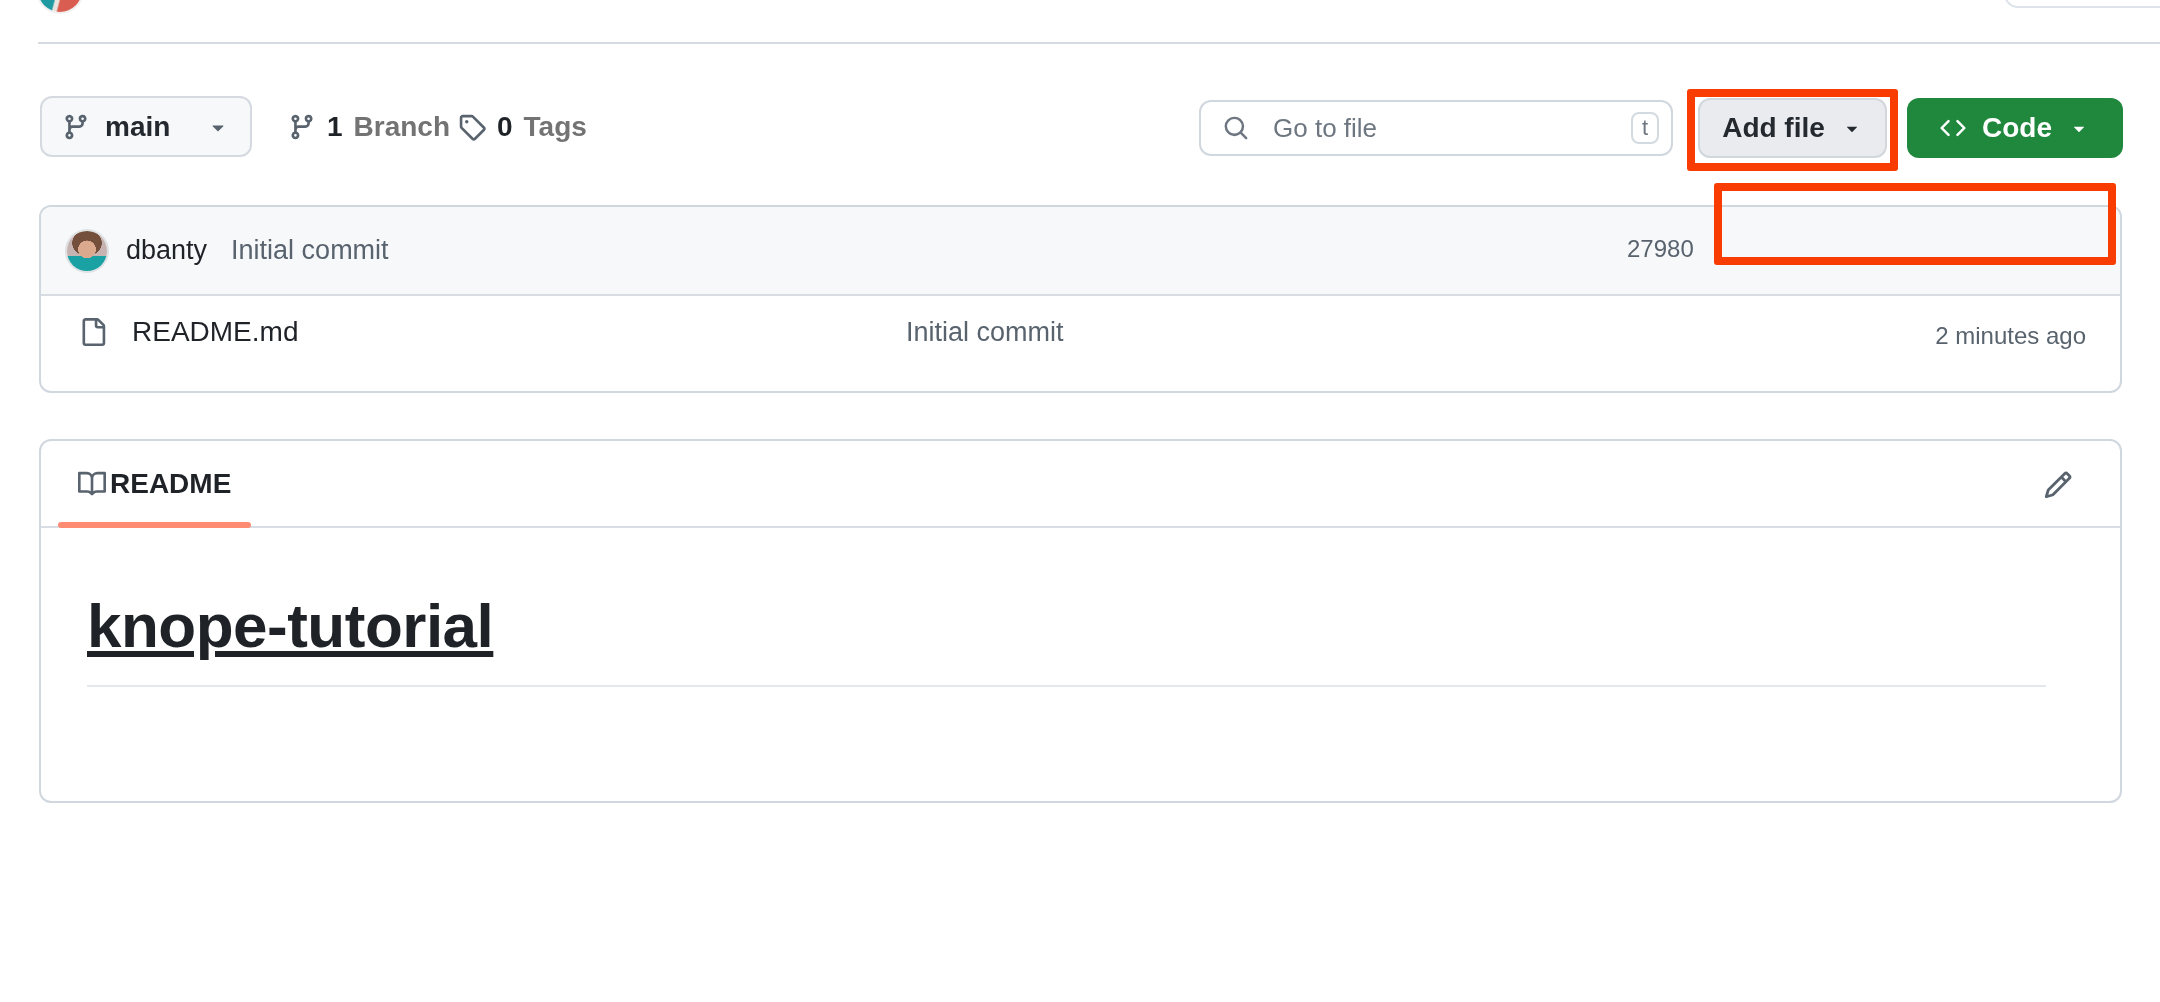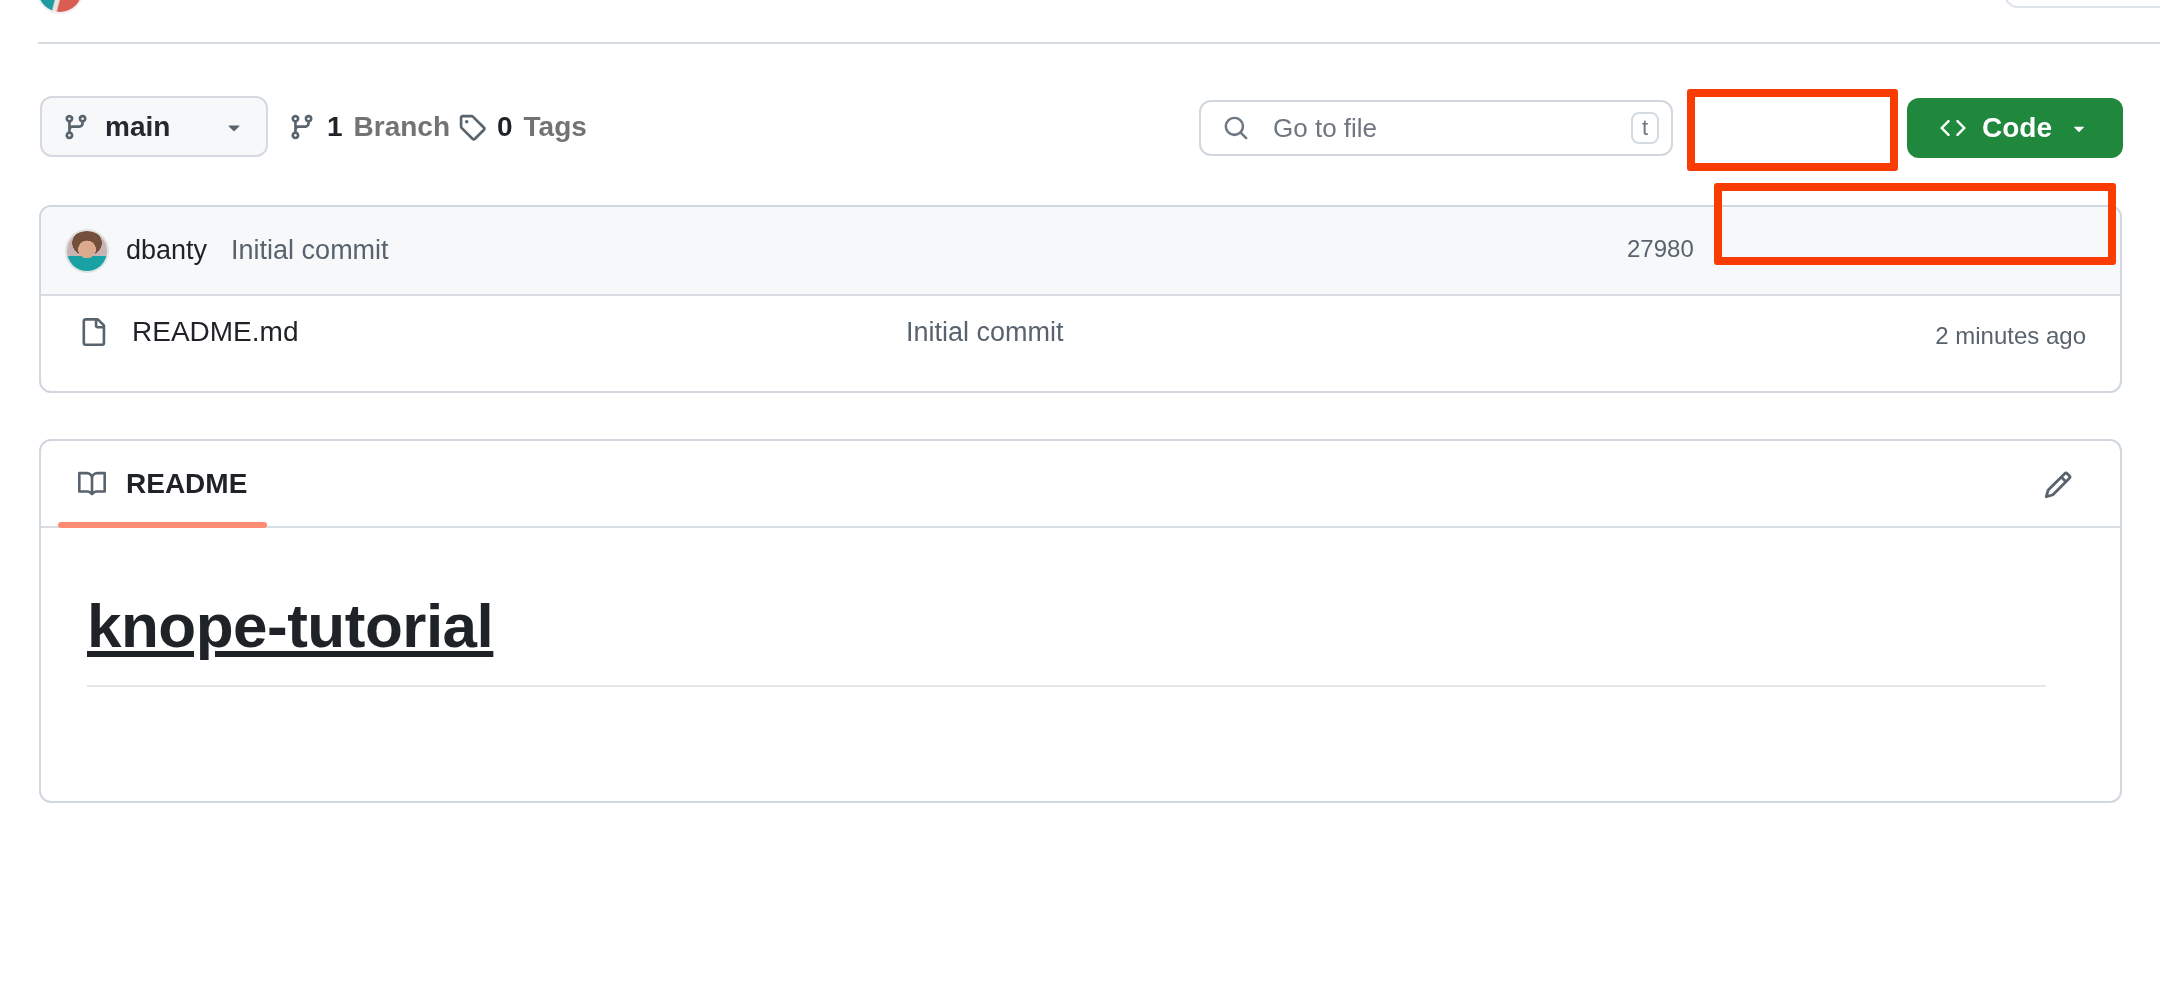--- a/index.html
+++ b/index.html
@@ -10,21 +10,21 @@
 
   
   .top-avatar { position: absolute; left: 38px; top: -32px; width: 44px; height: 44px; border-radius: 50%;
     background: linear-gradient(105deg, #1f9aa3 0 44%, #e8e4e0 47% 53%, #d95e51 56% 100%);
     box-shadow: 0 0 0 2px rgba(0,0,0,0.06); }
   .top-corner { position: absolute; left: 2004px; top: -20px; width: 320px; height: 28px; background: #fff;
     border: 2px solid #dde3e9; border-top: none; border-right: none; border-radius: 0 0 0 14px; }
   .page-divider { position: absolute; left: 38px; right: 0; top: 42px; height: 2px; background: #d5dbe1; }
 
   
-  .branch-button { position: absolute; left: 40px; top: 96px; width: 228px; height: 61px;
+  .branch-button { position: absolute; left: 40px; top: 96px; width: 212px; height: 61px;
     background: #f6f8fa; border: 2px solid #d5dae0; border-radius: 12px;
     display: flex; align-items: center; padding: 0 20px; gap: 15px; cursor: pointer; }
   .branch-button .label { font-size: 28px; font-weight: 600; color: #24292f; }
   .meta-link { position: absolute; top: 96px; height: 61px; display: flex; align-items: center; gap: 11px;
     font-size: 28px; color: #1f2328; cursor: pointer; }
   #branches-link { left: 288px; }
   #tags-link { left: 458px; }
   .meta-link strong { font-weight: 700; }
   .meta-link .word { font-weight: 700; color: #737373; }
 
@@ -64,21 +64,21 @@
   .commit-hash { position: absolute; left: 1586px; top: 28px; font-size: 24px; color: #59636e; cursor: pointer; }
 
   .file-row { height: 72px; display: flex; align-items: center; padding: 0 34px 0 38px; position: relative; }
   .file-name { margin-left: 25px; font-size: 28px; color: #1f2328; cursor: pointer; }
   .file-commit-message { position: absolute; left: 865px; font-size: 27px; color: #59636e; cursor: pointer; }
   .file-updated { margin-left: auto; font-size: 24px; color: #59636e; position: relative; top: 4px; }
 
   #readme-card { top: 439px; height: 364px; }
   .readme-header { height: 87px; border-bottom: 2px solid #d8dee4; position: relative; }
   .readme-tab { position: absolute; left: 17px; top: 0; height: 100%; display: flex; align-items: center;
-    padding: 0 20px; gap: 20px; cursor: pointer; }
+    padding: 0 20px; gap: 4px; cursor: pointer; }
   .readme-tab .label { font-size: 28px; font-weight: 600; color: #1f2328; }
   .readme-tab .underline { position: absolute; left: 0; right: 0; bottom: -2px; height: 6px;
     background: #fd8c73; border-radius: 3px; }
   .readme-edit { position: absolute; right: 40px; top: 22px; width: 44px; height: 44px; border-radius: 8px;
     display: flex; align-items: center; justify-content: center; cursor: pointer; }
   .readme-body { padding: 62px 74px 0 46px; text-decoration: underline; }
   .readme-body h1 { font-size: 62px; font-weight: 700; color: #1f2328; letter-spacing: -0.5px;
     padding-bottom: 24px; border-bottom: 2px solid #e4e8eb; }
 
   
@@ -141,20 +141,28 @@
   <div class="file-search">
     <span>
       <svg width="26" height="26" viewBox="0 0 16 16">
           <path class="ic-soft" d="M10.68 11.74a6 6 0 0 1-7.922-8.982 6 6 0 0 1 8.982 7.922l3.04 3.04a.749.749 0 0 1-.326 1.275.749.749 0 0 1-.734-.215ZM11.5 7a4.499 4.499 0 1 0-8.997 0A4.499 4.499 0 0 0 11.5 7Z"></path>
         </svg>
     </span>
     <input value="" placeholder="Go to file" style="">
     <span class="kbd">t</span>
   </div>
 
+  <div class="add-file-button">
+    <span class="label">Add file</span>
+    <span>
+      <svg width="22" height="22" viewBox="0 0 16 16">
+          <path class="ic-dark" d="m4.427 7.427 3.396 3.396a.25.25 0 0 0 .354 0l3.396-3.396A.25.25 0 0 0 11.396 7H4.604a.25.25 0 0 0-.177.427Z"></path>
+        </svg>
+    </span>
+  </div>
 
   <div class="code-button">
     <span>
       <svg width="26" height="26" viewBox="0 0 16 16">
           <path class="ic-white" d="m11.28 3.22 4.25 4.25a.75.75 0 0 1 0 1.06l-4.25 4.25a.749.749 0 0 1-1.275-.326.749.749 0 0 1 .215-.734L13.94 8l-3.72-3.72a.749.749 0 0 1 .326-1.275.749.749 0 0 1 .734.215Zm-6.56 0a.751.751 0 0 1 1.042.018.751.751 0 0 1 .018 1.042L2.06 8l3.72 3.72a.749.749 0 0 1-.326 1.275.749.749 0 0 1-.734-.215L.47 8.53a.75.75 0 0 1 0-1.06Z"></path>
         </svg>
     </span>
     <span class="label">Code</span>
     <span>
       <svg width="22" height="22" viewBox="0 0 16 16">

